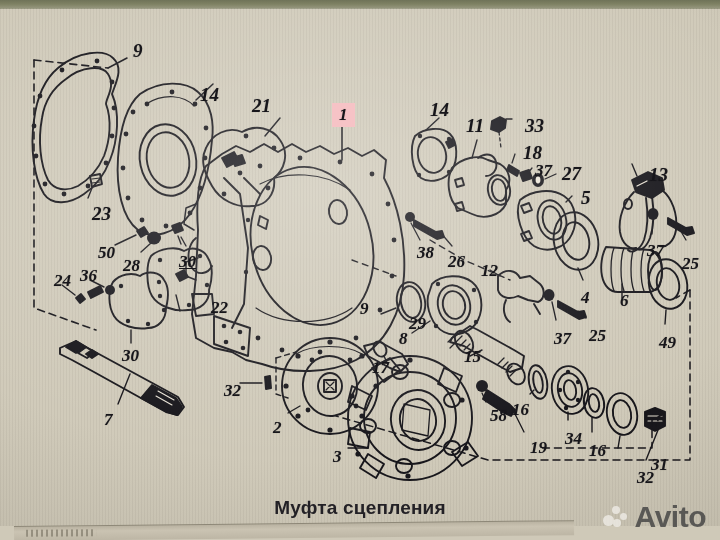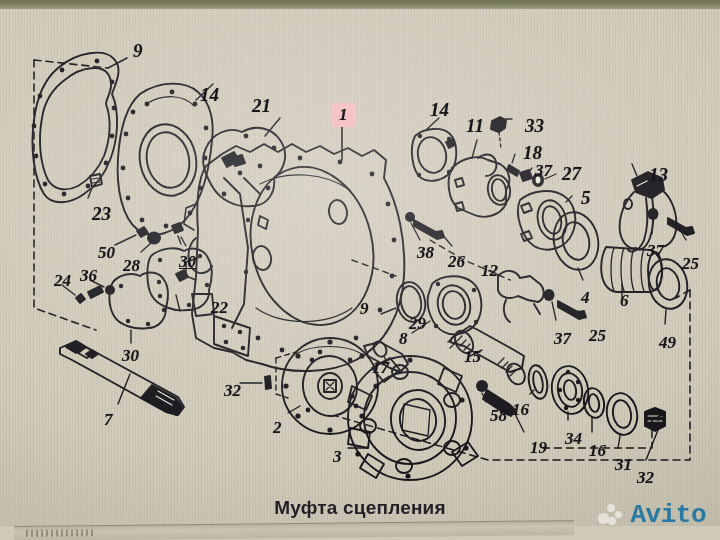--- a/index.html
+++ b/index.html
@@ -55,22 +55,22 @@
     color:#232126;letter-spacing:.2px;}
 
   
   .avito{position:absolute;right:14px;top:500px;display:flex;align-items:center;gap:7px;opacity:.80;}
   .avito .dots{position:relative;width:25px;height:22px;}
   .avito .dots i{position:absolute;display:block;border-radius:50%;background:#efece6;}
   .avito .d1{width:11px;height:11px;left:0;top:9px;}
   .avito .d2{width:8px;height:8px;left:9px;top:0;}
   .avito .d3{width:7px;height:7px;left:17px;top:7px;}
   .avito .d4{width:8px;height:8px;left:10px;top:13px;}
-  .avito .word{font-family:Liberation Mono, monospace;font-weight:700;font-size:26px;
-    color:#0369a1;letter-spacing:-.5px;}
+  .avito .word{font-family:Liberation Sans, sans-serif;font-weight:700;font-size:30px;
+    color:#404040;letter-spacing:-.5px;}
 </style>
 </head>
 <body>
 
 <div id="shot">
 
   <div class="top-band"></div>
 
   <div class="paper"></div>
 
@@ -614,21 +614,21 @@
       <div class="lbl m" style="left: 464px; top: 348px;">15</div>
       <div class="lbl m" style="left: 224px; top: 382px;">32</div>
       <div class="lbl m" style="left: 273px; top: 419px;">2</div>
       <div class="lbl m" style="left: 104px; top: 411px;">7</div>
       <div class="lbl m" style="left: 333px; top: 448px;">3</div>
       <div class="lbl m" style="left: 490px; top: 407px;">58</div>
       <div class="lbl m" style="left: 530px; top: 439px;">19</div>
       <div class="lbl m" style="left: 512px; top: 401px;">16</div>
       <div class="lbl m" style="left: 565px; top: 430px;">34</div>
       <div class="lbl m" style="left: 589px; top: 442px;">16</div>
-      <div class="lbl m" style="left: 615px; top: 456px;">31</div>
+      <div class="lbl m" style="left: 651px; top: 456px;">31</div>
       <div class="lbl m" style="left: 637px; top: 469px;">32</div>
     </div>
 
   <div class="caption">Муфта сцепления</div>
 
   <div class="avito">
     <span class="dots">
       <i class="d1"></i>
         <i class="d2"></i>
         <i class="d3"></i>

